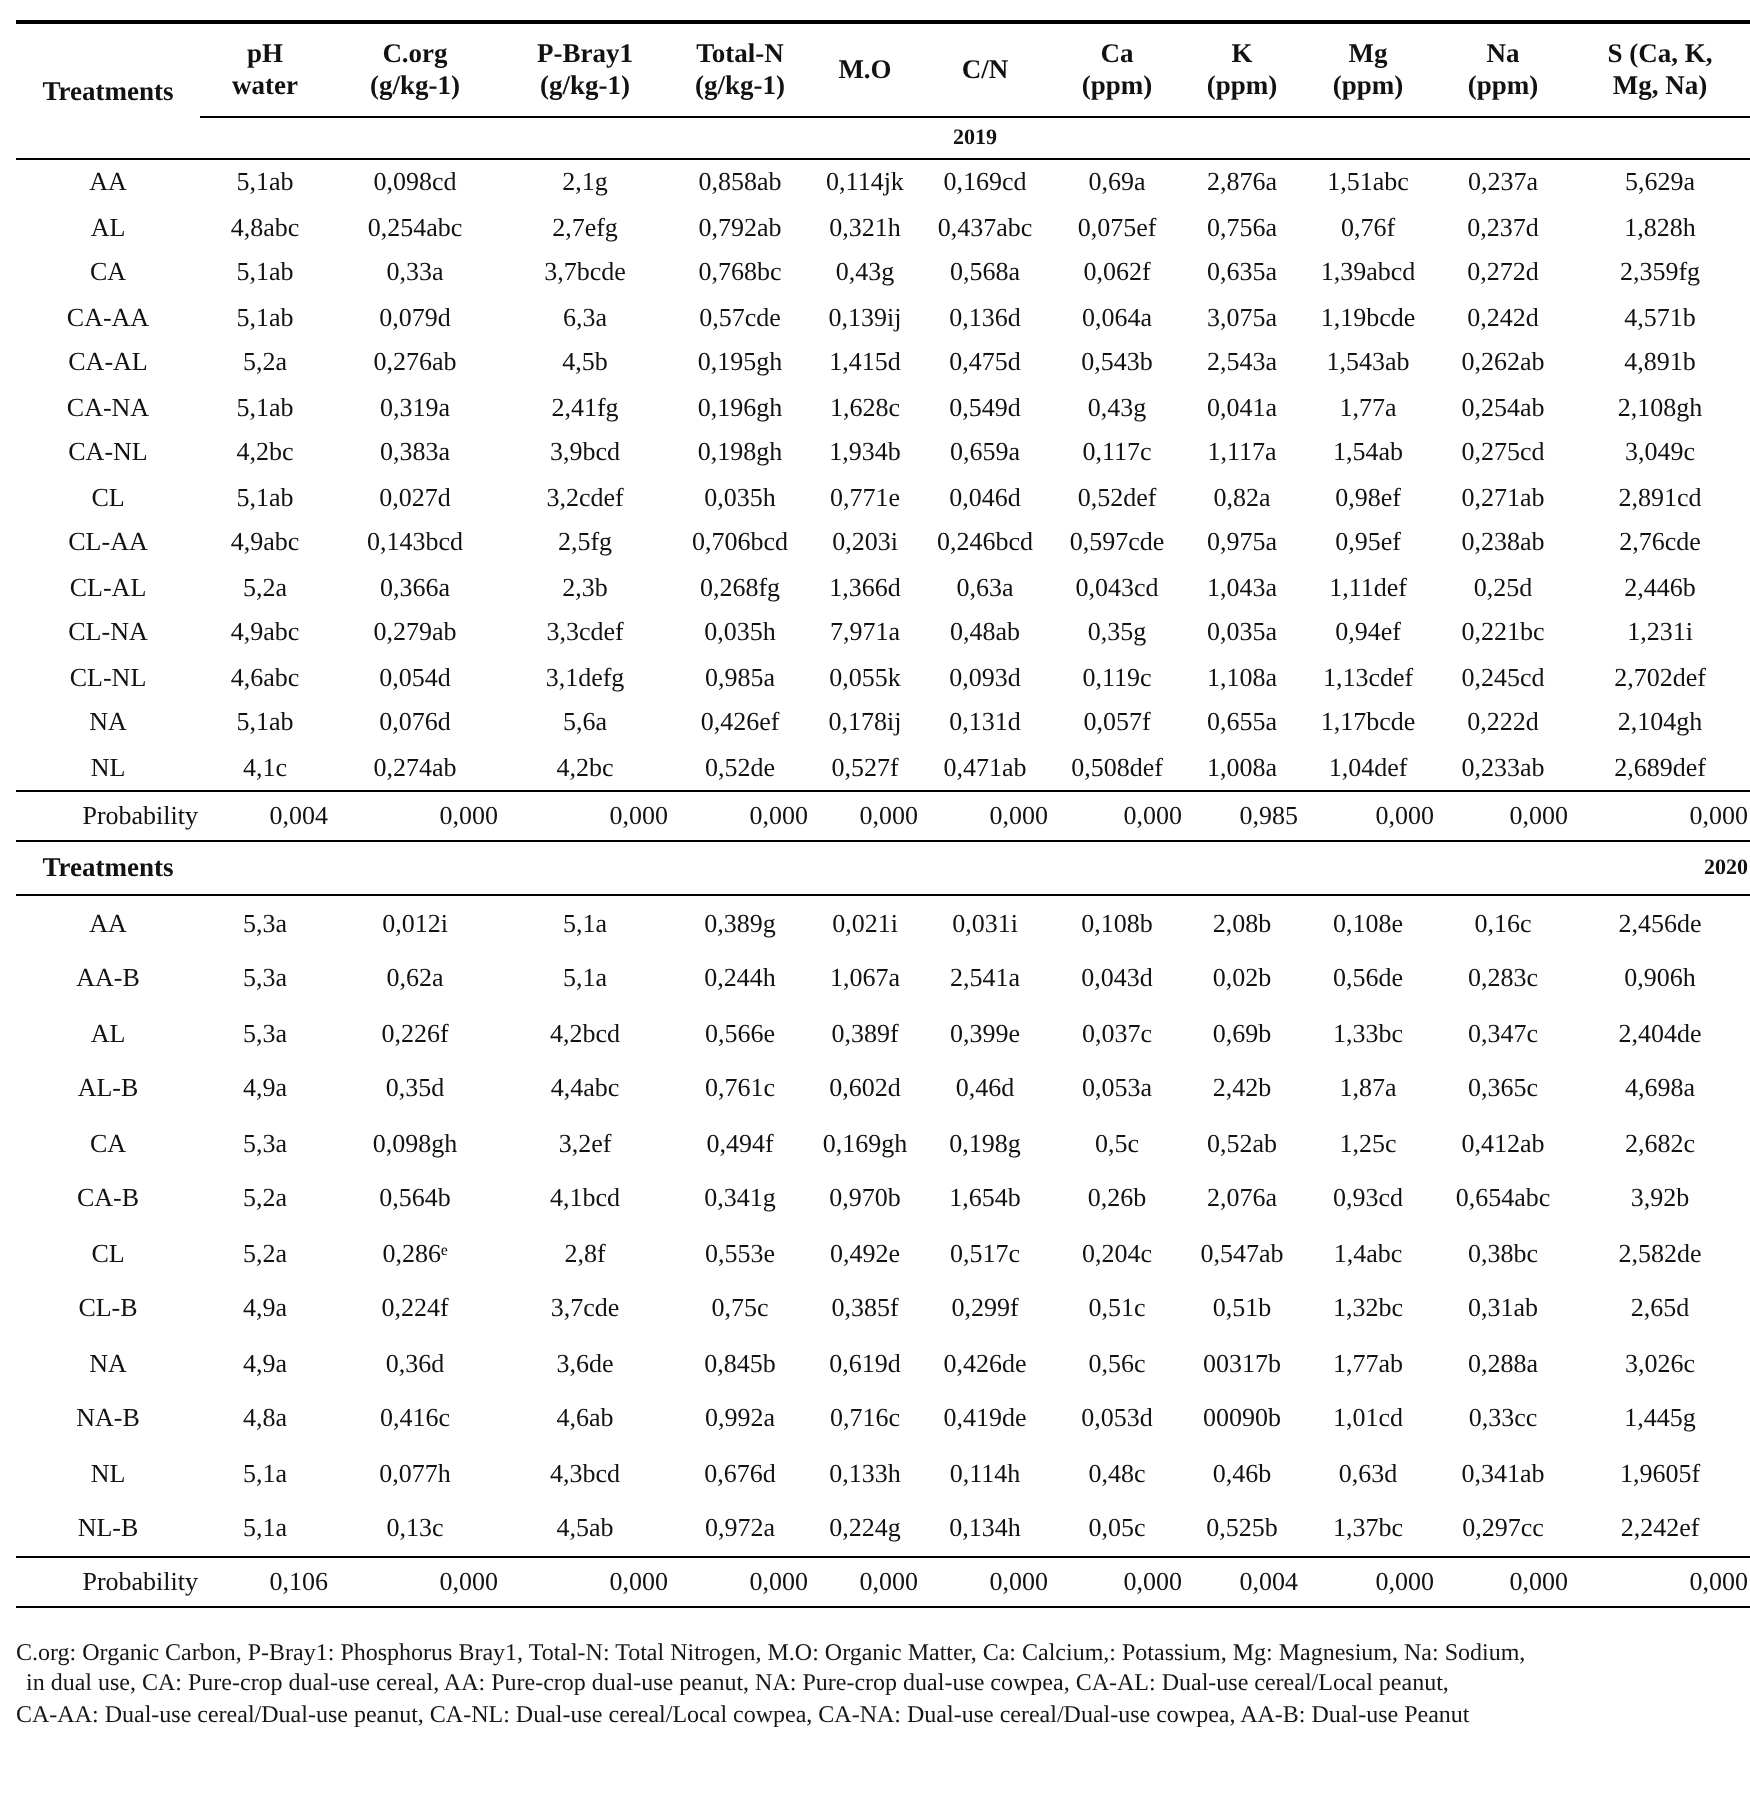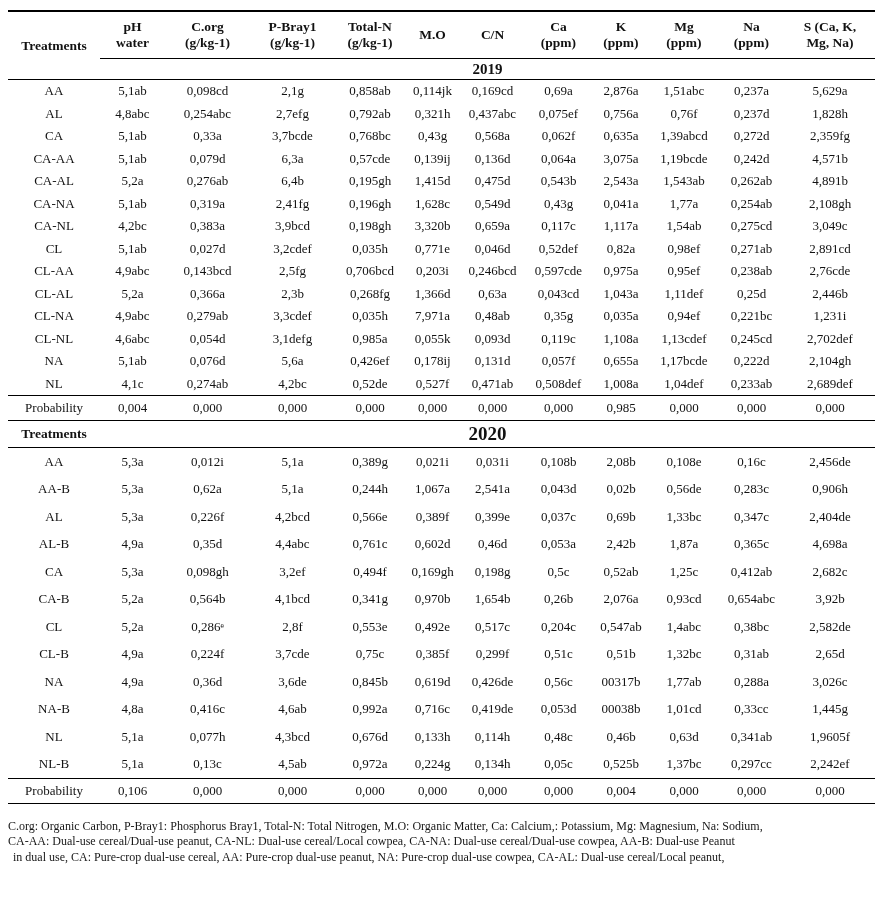--- a/index.html
+++ b/index.html
@@ -38,44 +38,45 @@
   thead th.col-head {
     font-weight: bold;
     font-size: 13.5px;
     white-space: pre-line;
     line-height: 1.15;
     height: 46px;
     border-bottom: 1px solid #000;
   }
   tr.year-row td {
     font-weight: bold;
-    font-size: 15px;
+    font-size: 11px;
     height: 20px;
     border-bottom: 1.5px solid #000;
   }
   tr.sec2-head th.treat-head2 {
     font-weight: bold;
     font-size: 13.5px;
     height: 26px;
     border-top: 1px solid #000;
     border-bottom: 1.5px solid #000;
   }
   tr.sec2-head td.year2 {
     font-weight: bold;
-    font-size: 19px;
-    text-align: center;
+    font-size: 11px;
+    text-align: right;
     border-top: 1px solid #000;
     border-bottom: 1.5px solid #000;
   }
   tbody.sec-2019 td { height: 22.5px; }
   tbody.sec-2020 td { height: 27.5px; }
   tr.prob-row td {
     height: 24px;
     border-top: 1px solid #000;
     border-bottom: 1.5px solid #000;
+    text-align: right;
   }
   .footnote {
     margin-top: 15px;
     font-size: 12px;
     line-height: 15.3px;
     color: #161616;
   }
   .footnote .fn-line { white-space: nowrap; }
   .footnote .fn-line.indent1 { padding-left: 5px; }
   .footnote .fn-line.indent2 { padding-left: 7px; }
@@ -181,21 +182,21 @@
           <td>0,064a</td>
           <td>3,075a</td>
           <td>1,19bcde</td>
           <td>0,242d</td>
           <td>4,571b</td>
         </tr>
         <tr>
           <td>CA-AL</td>
           <td>5,2a</td>
           <td>0,276ab</td>
-          <td>6,4b</td>
+          <td>4,5b</td>
           <td>0,195gh</td>
           <td>1,415d</td>
           <td>0,475d</td>
           <td>0,543b</td>
           <td>2,543a</td>
           <td>1,543ab</td>
           <td>0,262ab</td>
           <td>4,891b</td>
         </tr>
         <tr>
@@ -211,21 +212,21 @@
           <td>1,77a</td>
           <td>0,254ab</td>
           <td>2,108gh</td>
         </tr>
         <tr>
           <td>CA-NL</td>
           <td>4,2bc</td>
           <td>0,383a</td>
           <td>3,9bcd</td>
           <td>0,198gh</td>
-          <td>3,320b</td>
+          <td>1,934b</td>
           <td>0,659a</td>
           <td>0,117c</td>
           <td>1,117a</td>
           <td>1,54ab</td>
           <td>0,275cd</td>
           <td>3,049c</td>
         </tr>
         <tr>
           <td>CL</td>
           <td>5,1ab</td>
@@ -474,21 +475,21 @@
         </tr>
         <tr>
           <td>NA-B</td>
           <td>4,8a</td>
           <td>0,416c</td>
           <td>4,6ab</td>
           <td>0,992a</td>
           <td>0,716c</td>
           <td>0,419de</td>
           <td>0,053d</td>
-          <td>00038b</td>
+          <td>00090b</td>
           <td>1,01cd</td>
           <td>0,33cc</td>
           <td>1,445g</td>
         </tr>
         <tr>
           <td>NL</td>
           <td>5,1a</td>
           <td>0,077h</td>
           <td>4,3bcd</td>
           <td>0,676d</td>
@@ -526,16 +527,16 @@
           <td>0,004</td>
           <td>0,000</td>
           <td>0,000</td>
           <td>0,000</td>
         </tr>
       </tbody>
     </table>
 
   <div class="footnote">
     <div class="fn-line">C.org: Organic Carbon, P-Bray1: Phosphorus Bray1, Total-N: Total Nitrogen, M.O: Organic Matter, Ca: Calcium,: Potassium, Mg: Magnesium, Na: Sodium,</div>
+    <div class="fn-line indent1">in dual use, CA: Pure-crop dual-use cereal, AA: Pure-crop dual-use peanut, NA: Pure-crop dual-use cowpea, CA-AL: Dual-use cereal/Local peanut,</div>
     <div class="fn-line">CA-AA: Dual-use cereal/Dual-use peanut, CA-NL: Dual-use cereal/Local cowpea, CA-NA: Dual-use cereal/Dual-use cowpea, AA-B: Dual-use Peanut</div>
-    <div class="fn-line indent1">in dual use, CA: Pure-crop dual-use cereal, AA: Pure-crop dual-use peanut, NA: Pure-crop dual-use cowpea, CA-AL: Dual-use cereal/Local peanut,</div>
   </div>
 </div>
 
 </body></html>

